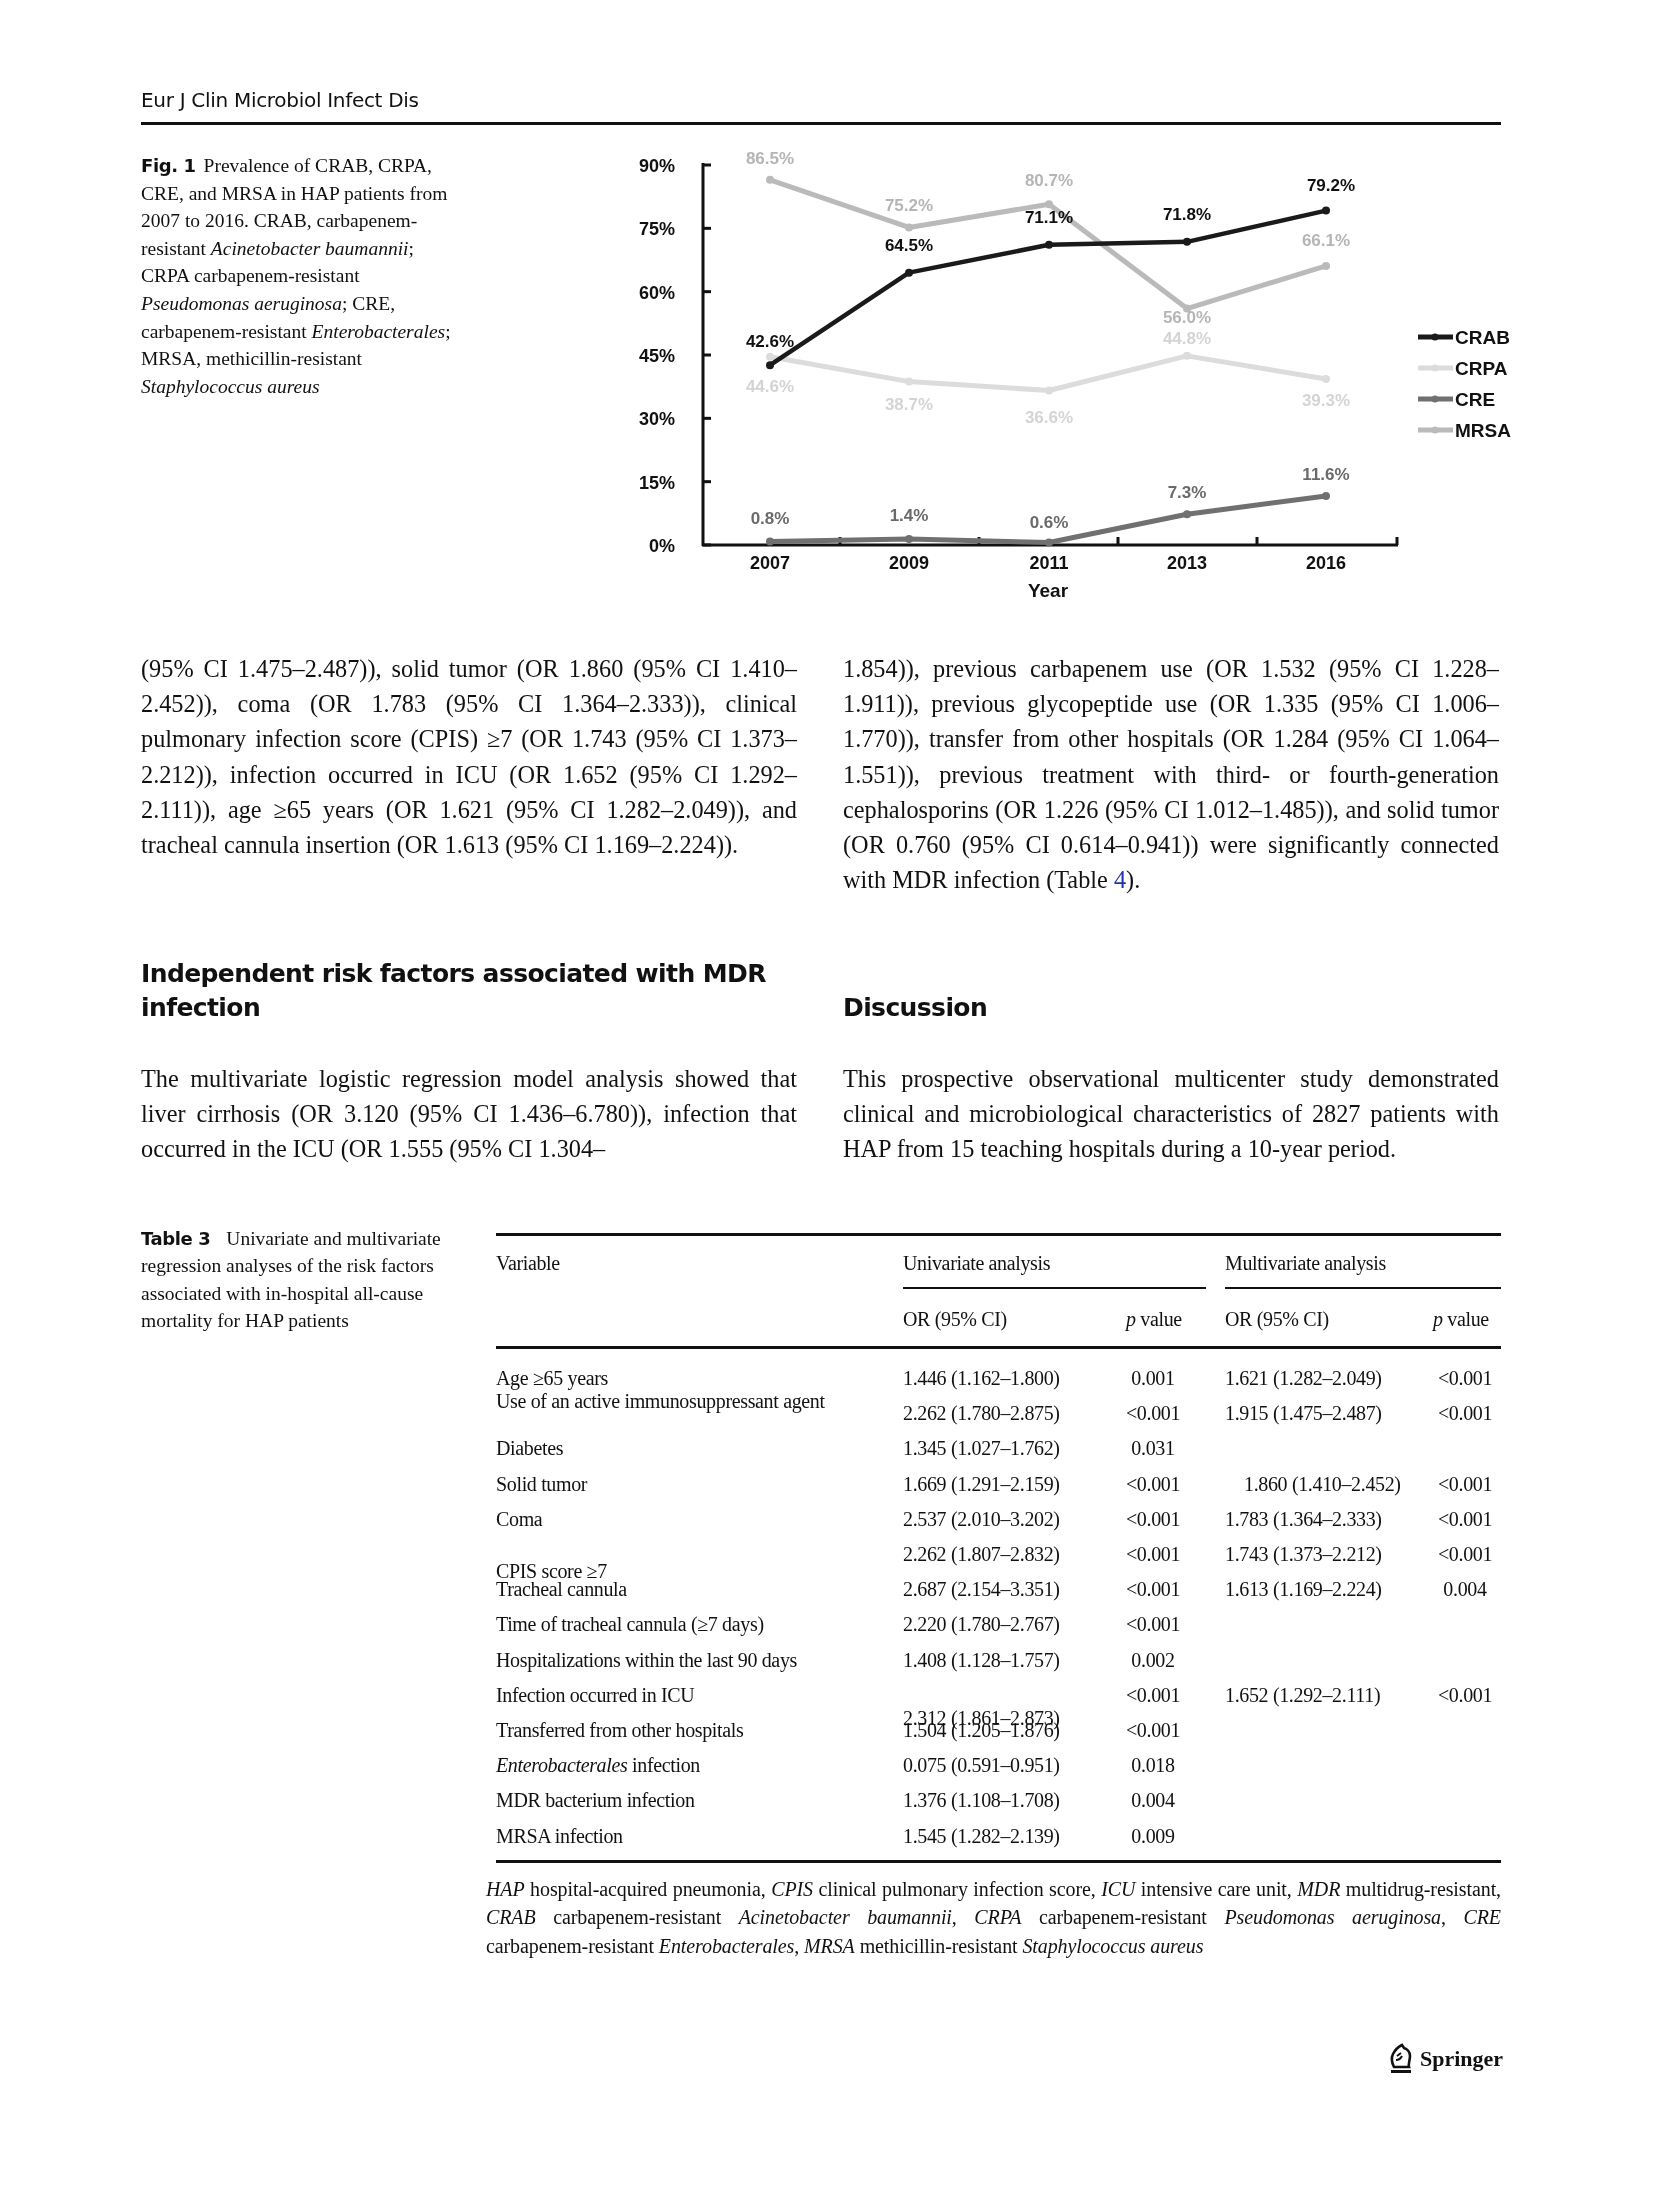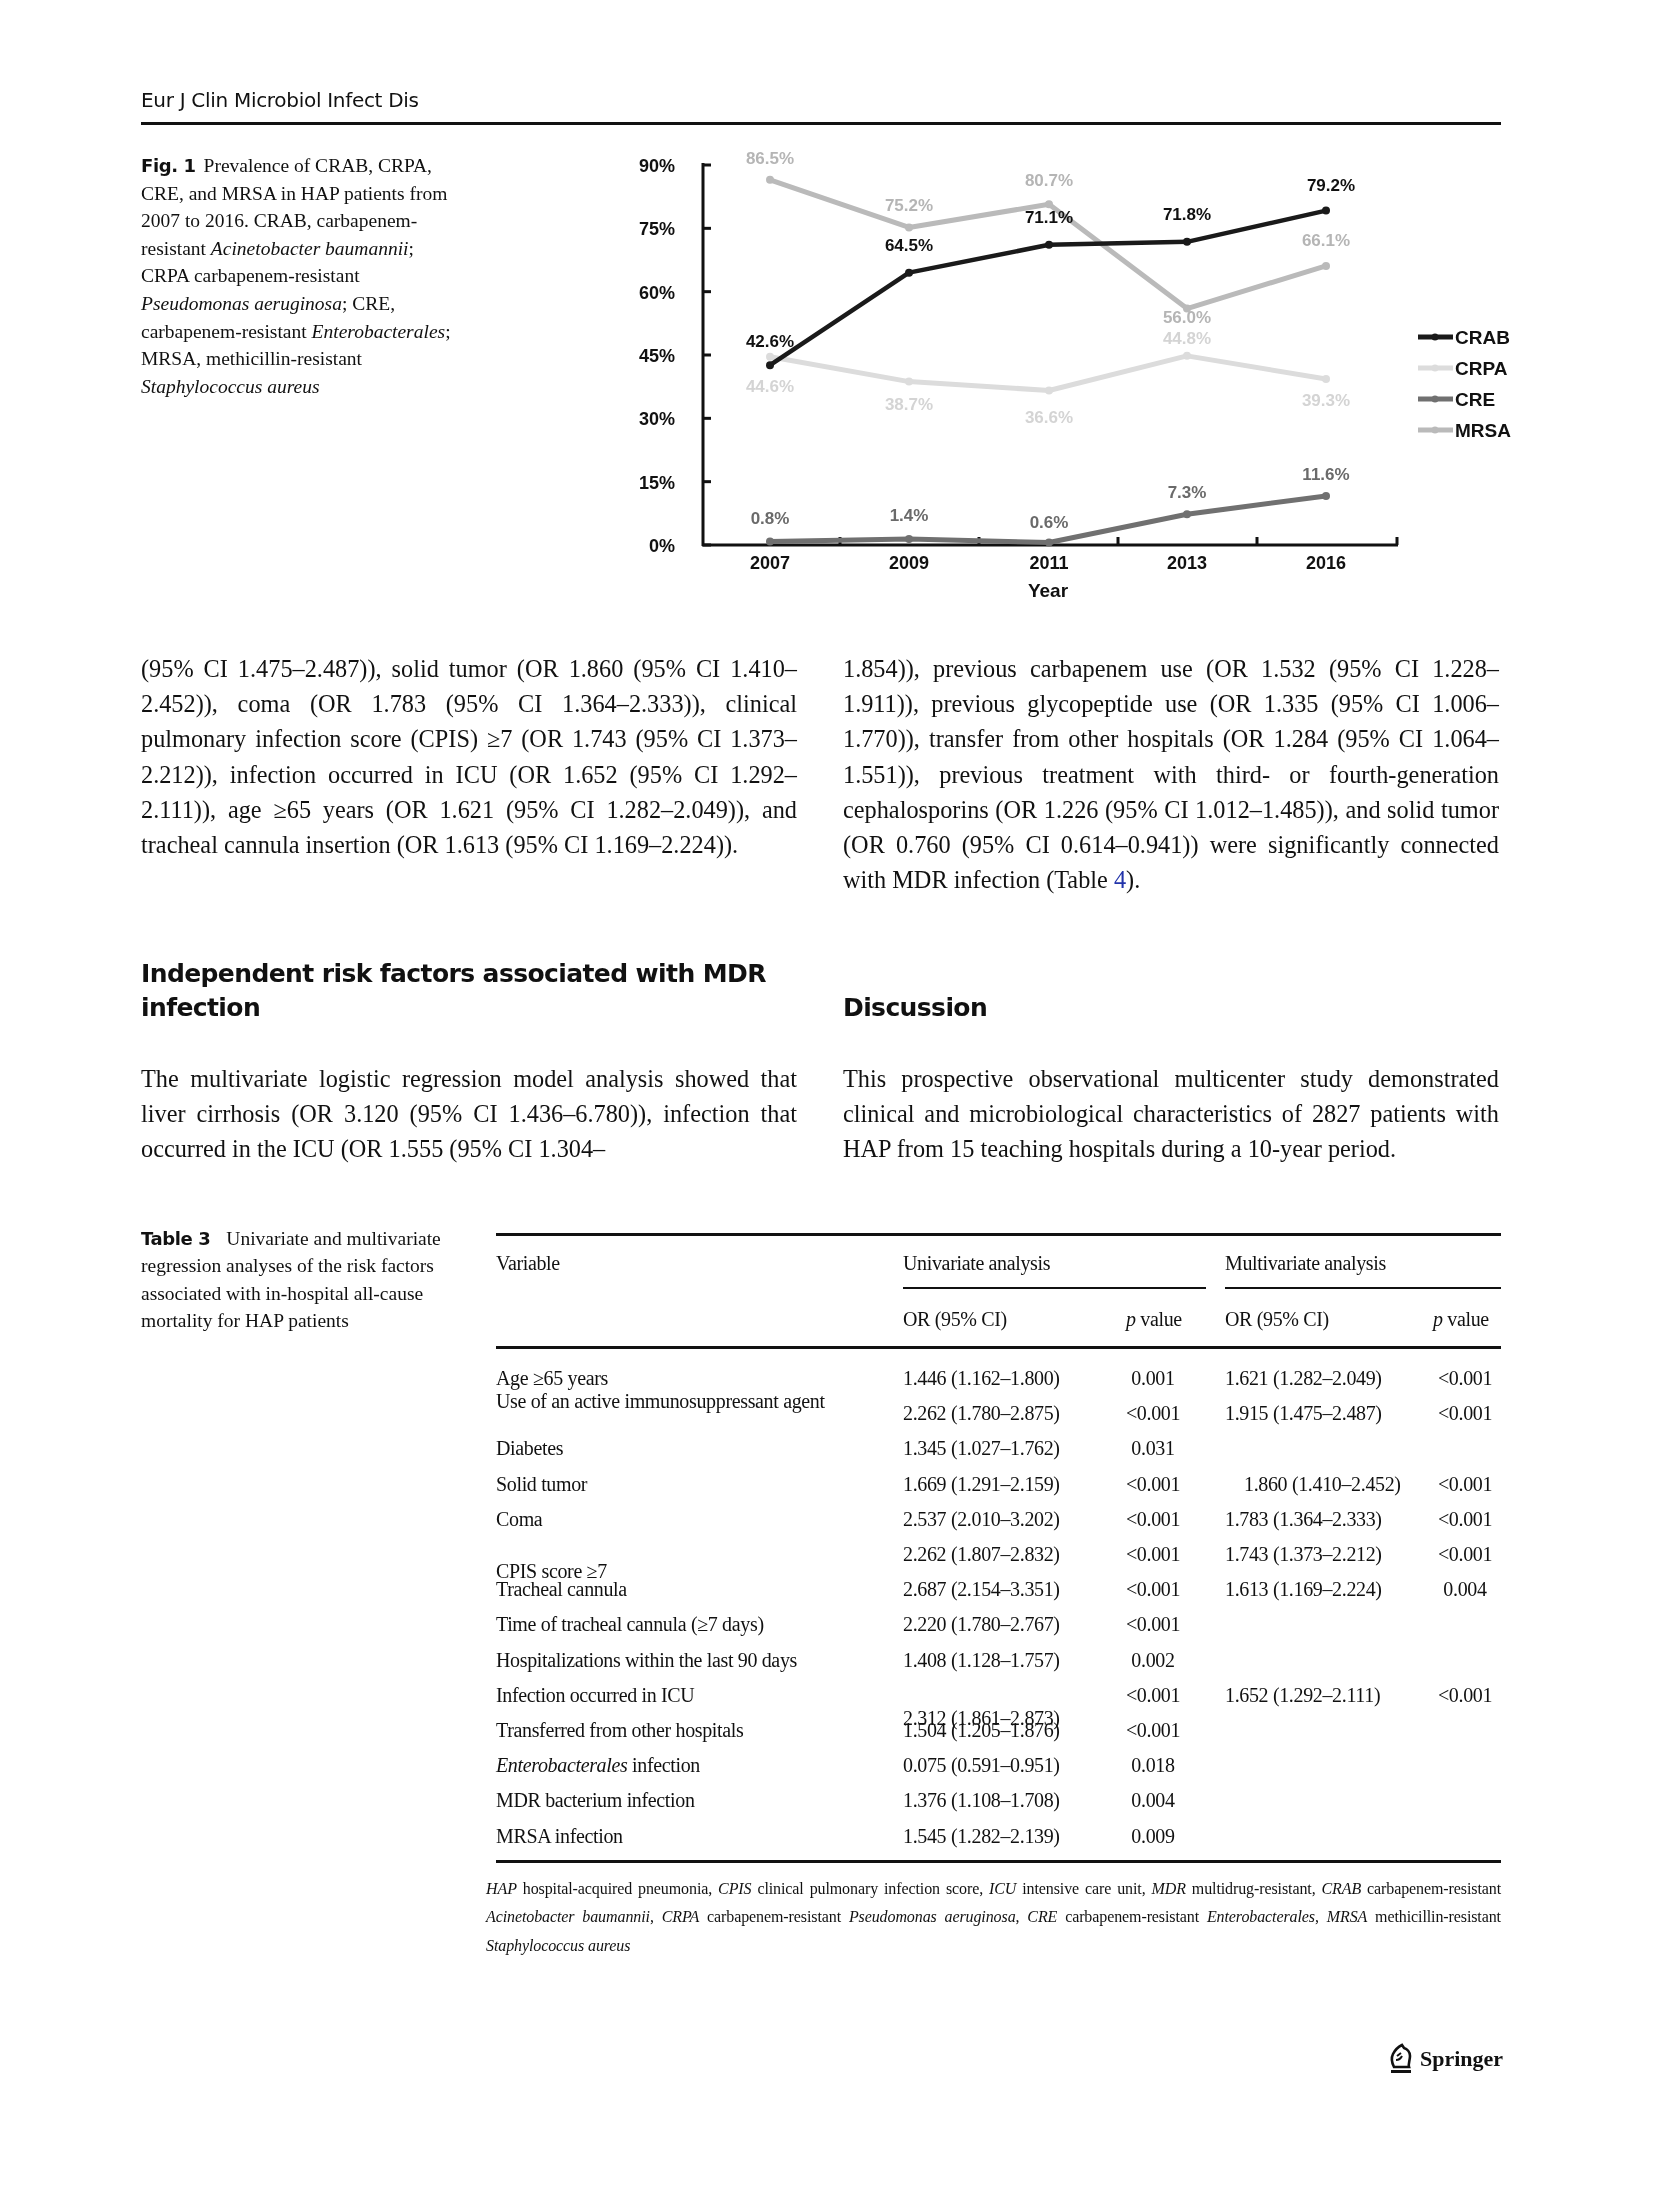--- a/index.html
+++ b/index.html
@@ -33,21 +33,21 @@
   #table-caption { left: 141px; top: 1225px; width: 320px; font-size: 19.5px; line-height: 27.4px; }
   #table-caption .lab { font-family: "DejaVu Sans", sans-serif; font-weight: bold; font-size: 18px; letter-spacing: -0.4px; margin-right: 16px; }
 
   #table-wrap { left: 496px; top: 1233px; width: 1005px; }
   .rule-thick { position: absolute; left: 0; width: 1005px; height: 3px; background: #111; }
   .rule-thin { position: absolute; height: 2px; background: #111; }
   .cell { position: absolute; font-size: 20px; line-height: 24px; white-space: nowrap; letter-spacing: -0.35px; }
   .cell i { font-style: italic; }
   .pcol { text-align: center; width: 80px; }
 
-  #footnote { left: 486px; top: 1875px; width: 1015px; font-size: 16px; line-height: 28.4px; text-align: justify; letter-spacing: -0.1px; }
+  #footnote { left: 486px; top: 1875px; width: 1015px; font-size: 20px; line-height: 28.4px; text-align: justify; letter-spacing: -0.1px; }
   #footnote i { font-style: italic; }
 
   #springer { left: 1388px; top: 2043px; display: flex; align-items: center; gap: 6px; }
   #springer-text { font-family: "Liberation Serif", serif; font-weight: bold; font-size: 22px; }
 </style>
 </head>
 <body>
 
 <div id="running-head" class="abs sans">Eur J Clin Microbiol Infect Dis</div>
 <div id="head-rule" class="abs"></div>

